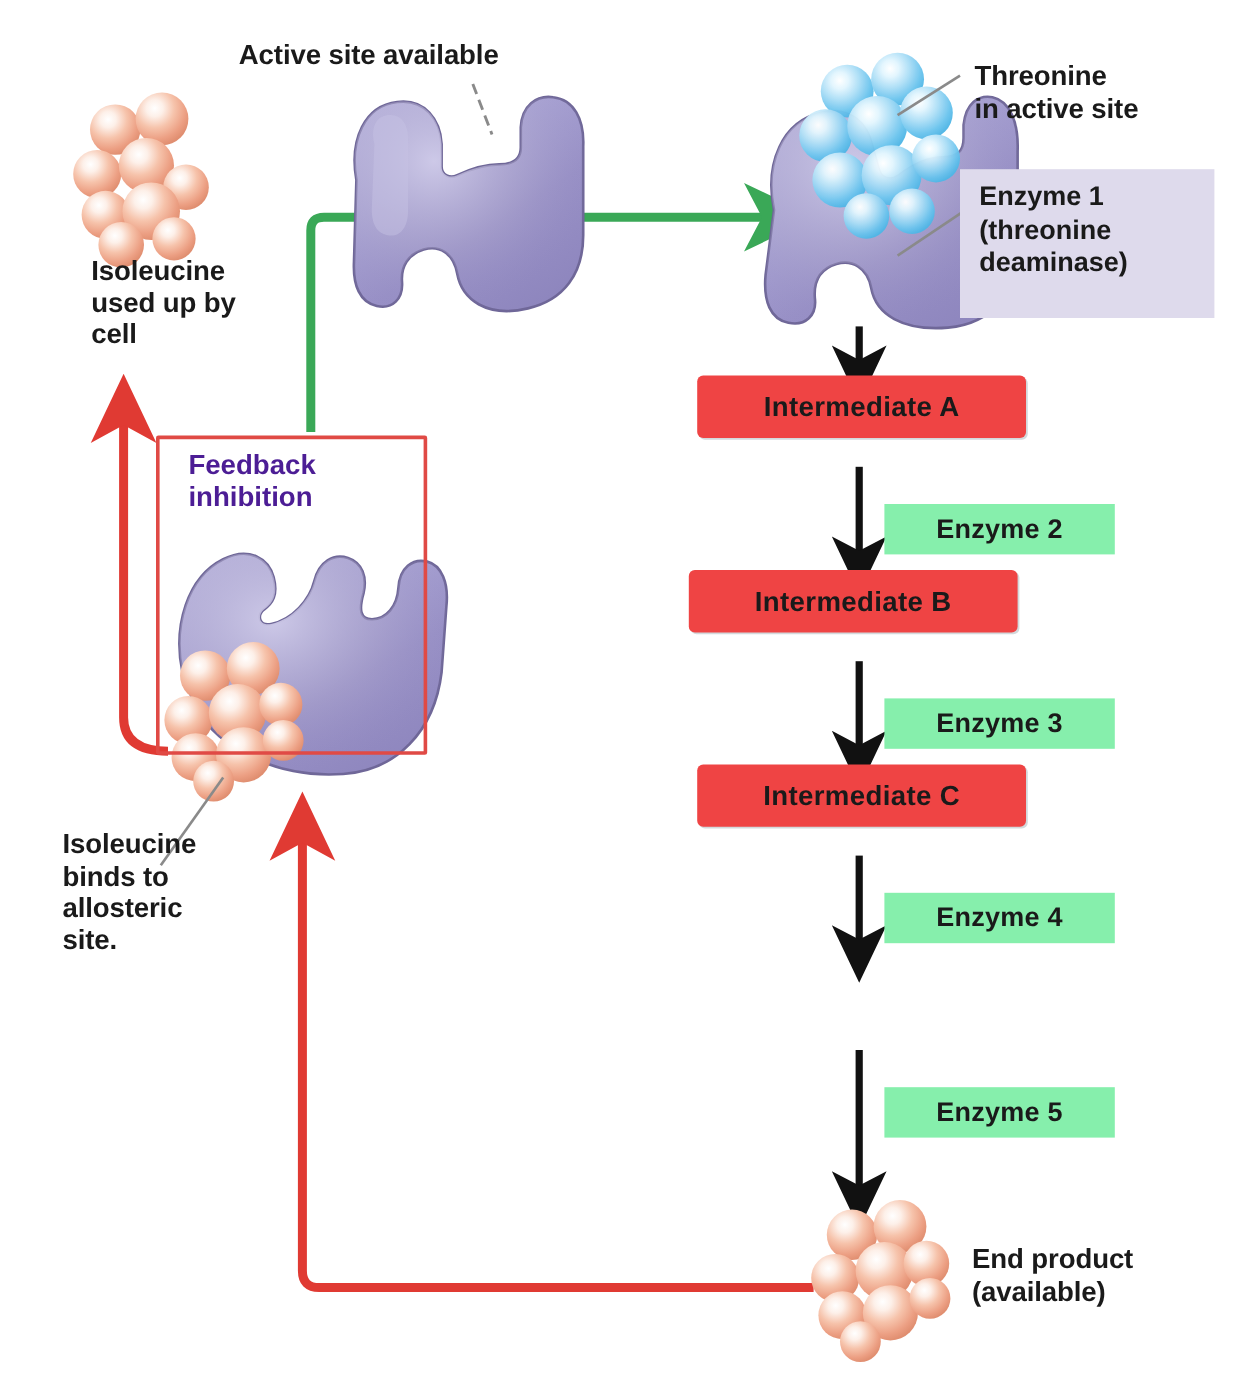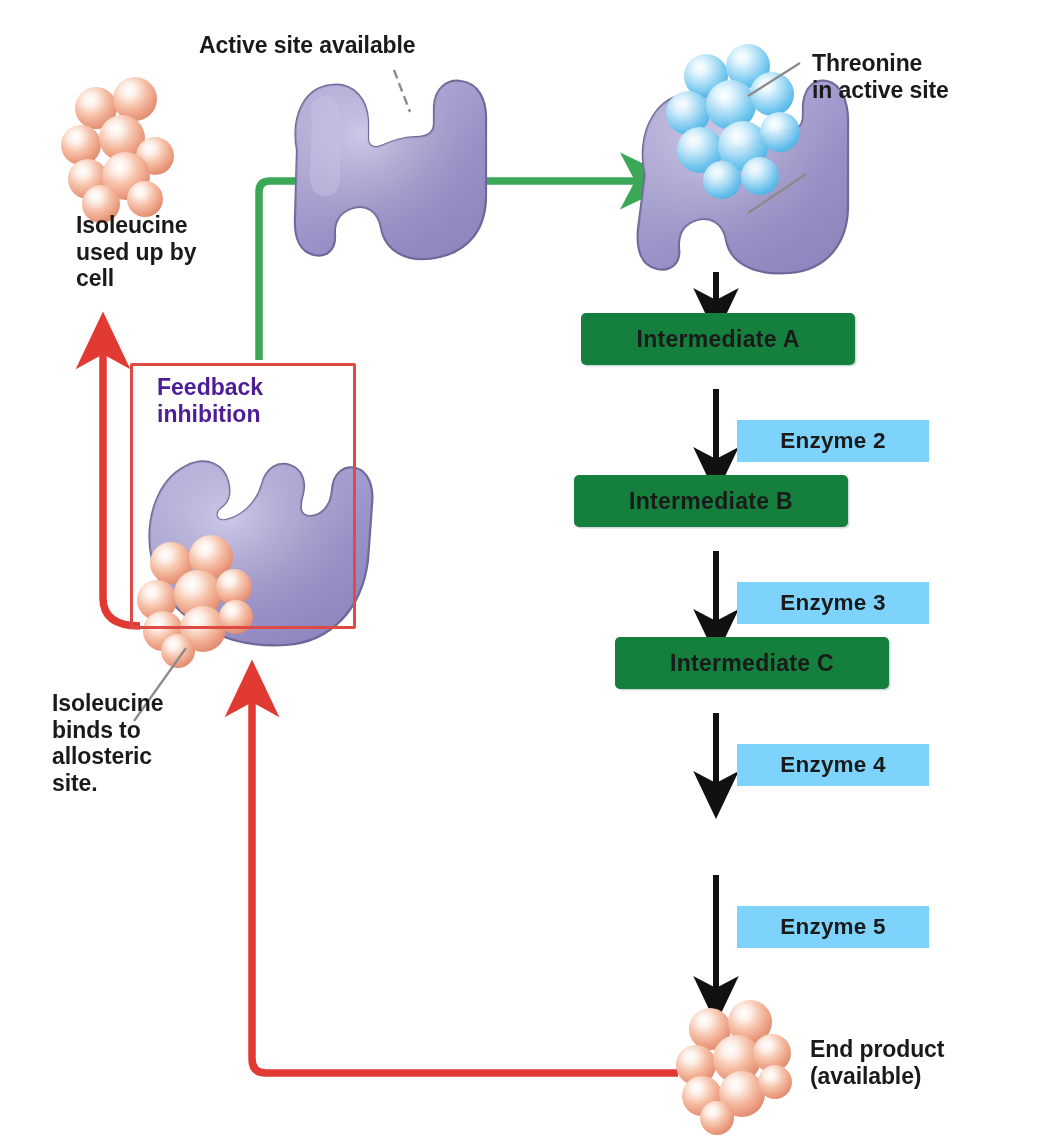--- a/index.html
+++ b/index.html
@@ -41,29 +41,29 @@
   
   .chip {
     position: absolute;
     display: flex;
     align-items: center;
     font-weight: bold;
     color: #1a1a1a;
     line-height: 1.14;
   }
   .inter-box {
-    background: #15803d;
+    background: #ef4444;
     border-radius: 5px;
     justify-content: center;
     font-size: 23px;
     box-shadow: 1.5px 1.5px 0 rgba(120,140,150,0.33);
     letter-spacing: 0.3px;
   }
   .enz-box {
-    background: #7dd3fc;
+    background: #86efac;
     justify-content: center;
     font-size: 22.5px;
     letter-spacing: 0.2px;
   }
   .enz1-box {
     background: #dedaec;
     font-size: 22.5px;
     padding: 9px 0 9px 16px;
     align-items: flex-start;
     white-space: pre-line;
@@ -338,35 +338,38 @@
 
     <div class="txt txt-23" style="left:199px; top:32px;">Active site available</div>
 
     <div class="txt txt-23" style="left:76px; top:212px;">Isoleucine
 used up by
 cell</div>
 
     <div class="txt txt-23" style="left:812px; top:50px;">Threonine
 in active site</div>
 
+    <div class="chip enz1-box" style="left:800px; top:141px; width:212px; height:124px;">Enzyme 1
+(threonine
+deaminase)</div>
 
     <div class="fb-box" style="left:130px; top:363px; width:226px; height:266px;"></div>
     <div class="fb-label" style="left:157px; top:374px; width:190px;">Feedback
 inhibition</div>
 
     <div class="txt txt-23" style="left:52px; top:690px;">Isoleucine
 binds to
 allosteric
 site.</div>
 
     <div class="chip inter-box" style="left:581px; top:313px; width:274px; height:52px;">Intermediate A</div>
 
     <div class="chip inter-box" style="left:574px; top:475px; width:274px; height:52px;">Intermediate B</div>
 
-    <div class="chip inter-box" style="left:615px; top:637px; width:274px; height:52px;">Intermediate C</div>
+    <div class="chip inter-box" style="left:581px; top:637px; width:274px; height:52px;">Intermediate C</div>
 
 
     <div class="chip enz-box" style="left:737px; top:420px; width:192px; height:42px;">Enzyme 2</div>
 
     <div class="chip enz-box" style="left:737px; top:582px; width:192px; height:42px;text-align:right;">Enzyme 3</div>
 
     <div class="chip enz-box" style="left:737px; top:744px; width:192px; height:42px;">Enzyme 4</div>
 
     <div class="chip enz-box" style="left:737px; top:906px; width:192px; height:42px;">Enzyme 5</div>
 

